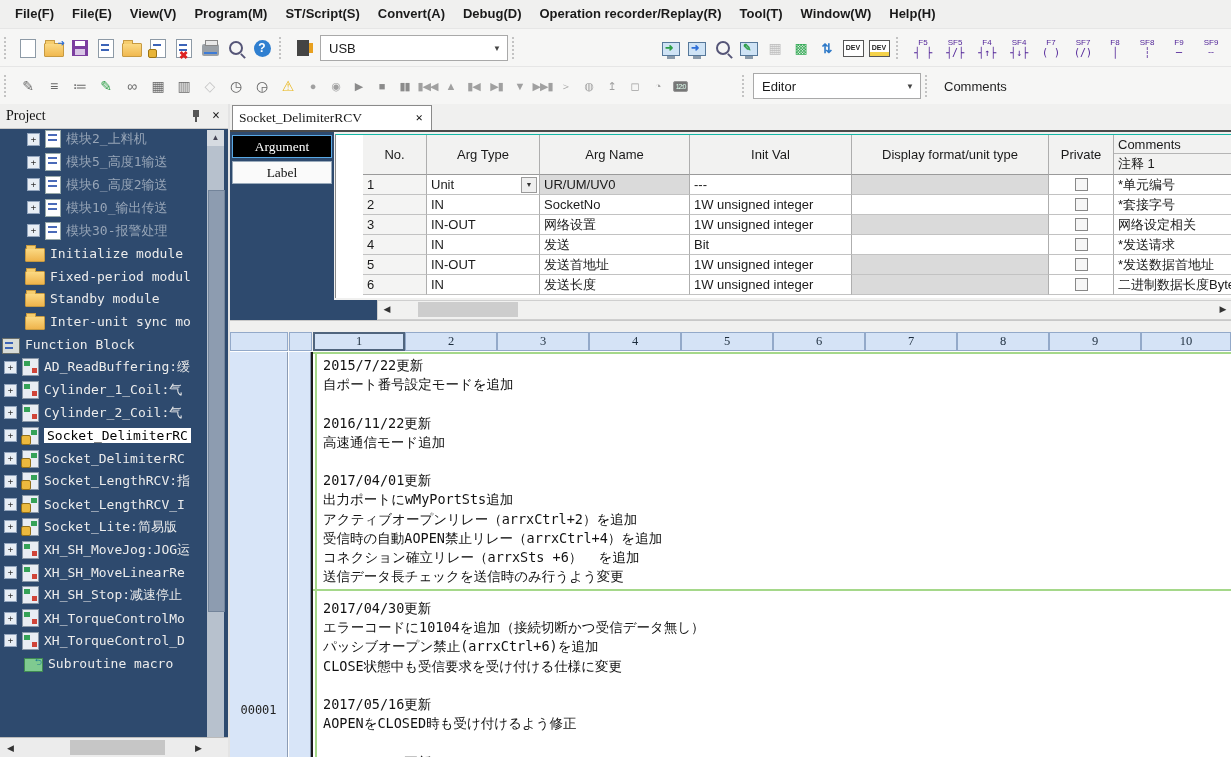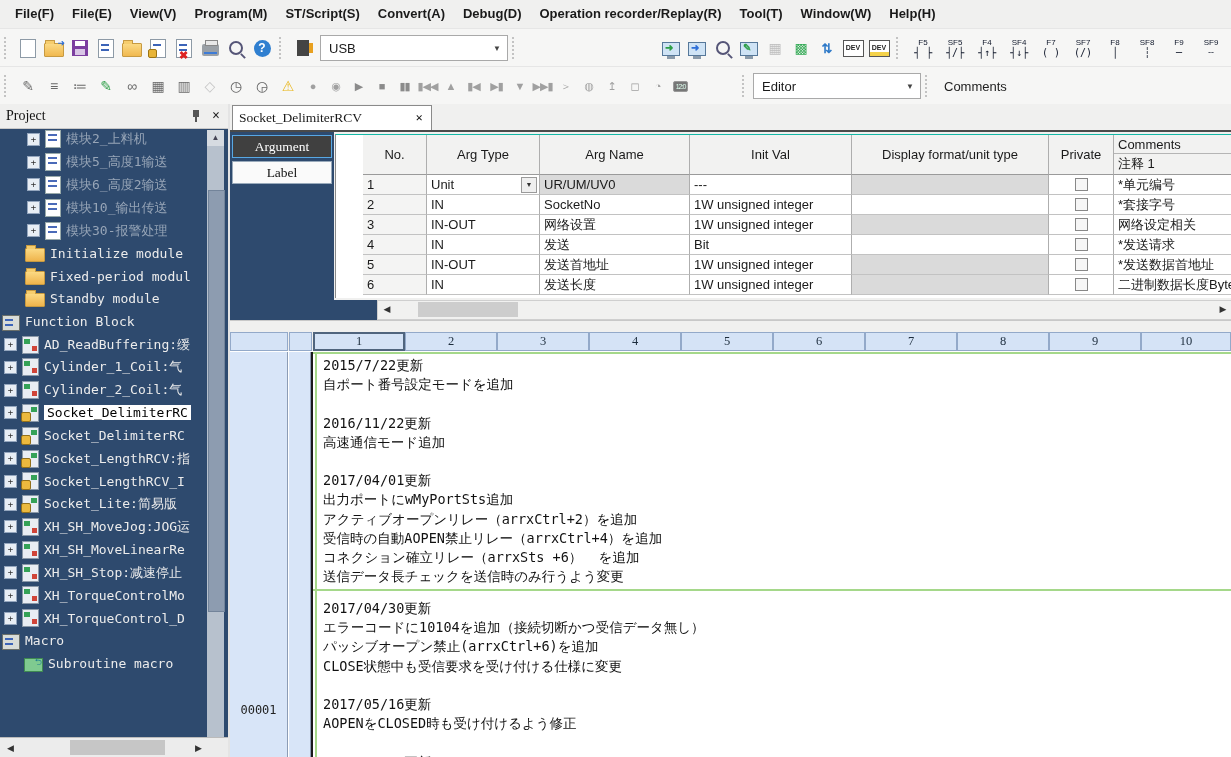--- a/index.html
+++ b/index.html
@@ -46,21 +46,21 @@
   .sh-screen .ar{position:absolute;font-size:10px;font-weight:bold;top:-1px;left:2px;}
   .sh-dev{width:19px;height:15px;background:#fff;border:1px solid #555;font-size:7px;font-weight:bold;
         line-height:14px;text-align:center;color:#222;}
   .sh-dev.y{box-shadow:inset 0 -4px 0 #f4d24a;}
   .sh-sync{font-size:13px;font-weight:bold;color:#2e79c8;}
   .combo{height:24px;background:#fff;border:1px solid #a9a9a9;display:flex;align-items:center;
         font-size:13px;padding-left:8px;position:relative;}
   .combo .caret{position:absolute;right:6px;font-size:8px;color:#444;}
   .combo-usb{width:178px;margin-left:4px;}
   .combo-editor{width:158px;text-align:right;}
-  .lbtn{width:30px;height:28px;margin:4px 1px;display:flex;flex-direction:column;align-items:center;justify-content:center;color:#0f172a;}
+  .lbtn{width:30px;height:28px;margin:4px 1px;display:flex;flex-direction:column;align-items:center;justify-content:center;color:#4c1d95;}
   .lbtn .ll{font-size:8px;line-height:9px;}
   .lbtn .ls{font-size:10px;line-height:12px;font-family:"DejaVu Sans Mono",monospace;}
   .media{width:23px;height:24px;display:flex;align-items:center;justify-content:center;
          color:#a0a0a0;font-size:11px;letter-spacing:-1px;}
   .media.dark{color:#8b8b8b;}
   .clockbox{border:1px solid #999;background:#777;color:#dfe;font-size:7px;padding:1px 2px;border-radius:2px;}
   .tb-label{font-size:13px;color:#222;margin-left:8px;}
   
   .project{position:absolute;left:0;top:104px;width:228px;height:653px;background:#2e4a6e;overflow:hidden;}
   .pj-head{height:24px;background:#efefee;display:flex;align-items:center;padding:0 6px;
@@ -116,21 +116,21 @@
   .tabbar{position:absolute;left:230px;top:104px;width:1001px;height:26px;background:#f0f0ef;border-bottom:2px solid #4a4a4a;}
   .tab{position:absolute;left:2px;top:1px;width:186px;height:24px;background:#fff;
        border:1px solid #8a8a8a;border-bottom:none;display:flex;align-items:center;
        font-family:"Liberation Serif",serif;font-size:13.5px;padding:0 6px;}
   .tab .ttl{flex:1;}
   .tab .tclose{font-weight:bold;font-size:13px;color:#111;padding:0 2px;}
   
   .argstrip{position:absolute;left:230px;top:132px;width:104px;height:188px;background:#2e4a6e;}
   .side-tab{margin:3px 2px 0 2px;height:21px;display:flex;align-items:center;justify-content:center;
         font-family:"Liberation Serif",serif;font-size:13.5px;border:1px solid #9ab;}
-  .side-tab.on{background:#404040;color:#fff;border-color:#58a8e4;}
+  .side-tab.on{background:#000000;color:#fff;border-color:#58a8e4;}
   .side-tab.off{background:#fafafa;color:#111;}
   .argtable{position:absolute;left:335px;top:134px;width:896px;height:163px;background:#fff;
         font-size:13px;border-left:1px solid #8a8a8a;border-top:1px solid #14b8a6;overflow:hidden;padding-left:27px;}
   .trow{display:grid;grid-template-columns:64px 113px 150px 162px 197px 65px 1fr;}
   .trow>div{border-right:1px solid #aeaeae;border-bottom:1px solid #c2c2c2;padding:0 4px;
         overflow:hidden;white-space:nowrap;display:flex;align-items:center;}
   .thead>div{background:#f2f2f1;border-bottom:1px solid #9a9a9a;justify-content:center;height:39px;}
   .thead .ccell{flex-direction:column;justify-content:flex-start;align-items:flex-start;padding:0;}
   .ccell .c1,.ccell .c2{width:100%;padding:1px 4px;box-sizing:border-box;height:19px;line-height:18px;}
   .ccell .c1{border-bottom:1px solid #b5b5b5;}
@@ -402,20 +402,24 @@
           <span class="lab">Initialize module</span>
         </div>
       <div class="ti f">
           <span class="tic tic-folder"></span>
           <span class="lab">Fixed-period modul</span>
         </div>
       <div class="ti f">
           <span class="tic tic-folder"></span>
           <span class="lab">Standby module</span>
         </div>
+      <div class="ti f">
+          <span class="tic tic-folder"></span>
+          <span class="lab">Inter-unit sync mo</span>
+        </div>
       <div class="ti r">
           <span class="tic tic-root"></span>
           <span class="lab">Function Block</span>
         </div>
       <div class="ti c">
           <span class="plus">+</span>
           <span class="tic tic-fb"></span>
           <span class="lab">AD_ReadBuffering:缓</span>
         </div>
       <div class="ti c">
@@ -470,24 +474,20 @@
         </div>
       <div class="ti c">
           <span class="plus">+</span>
           <span class="tic tic-fb"></span>
           <span class="lab">XH_TorqueControlMo</span>
         </div>
       <div class="ti c">
           <span class="plus">+</span>
           <span class="tic tic-fb"></span>
           <span class="lab">XH_TorqueControl_D</span>
-        </div>
-      <div class="ti r">
-          <span class="tic tic-root"></span>
-          <span class="lab">Macro</span>
         </div>
       <div class="ti mac">
           <span class="tic tic-macro"></span>
           <span class="lab">Subroutine macro</span>
         </div>
     </div>
     <div class="pj-vscroll">
       <div class="pj-varrow" style="top:0">▲</div>
       <div class="pj-vthumb"></div>
 

